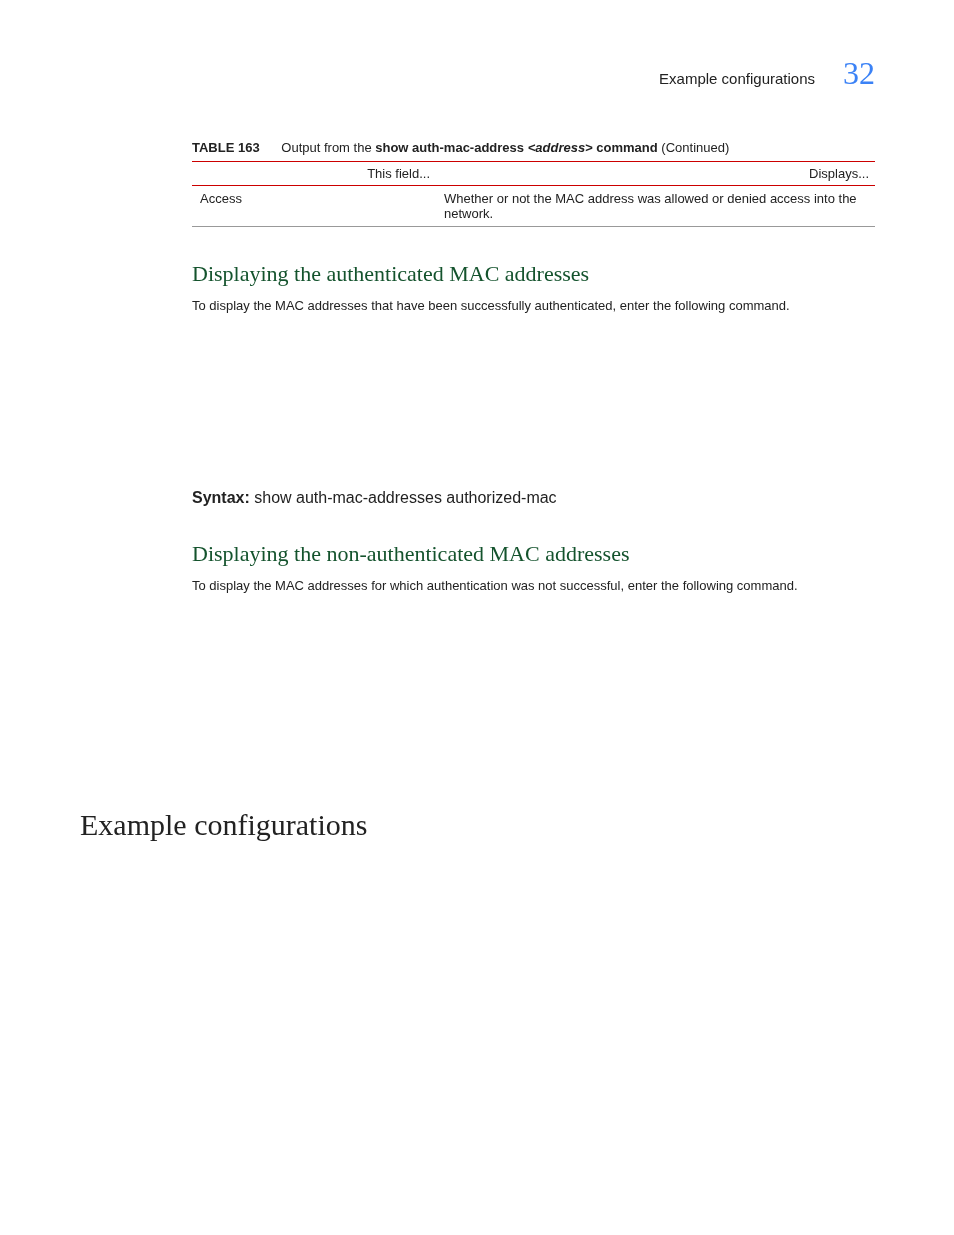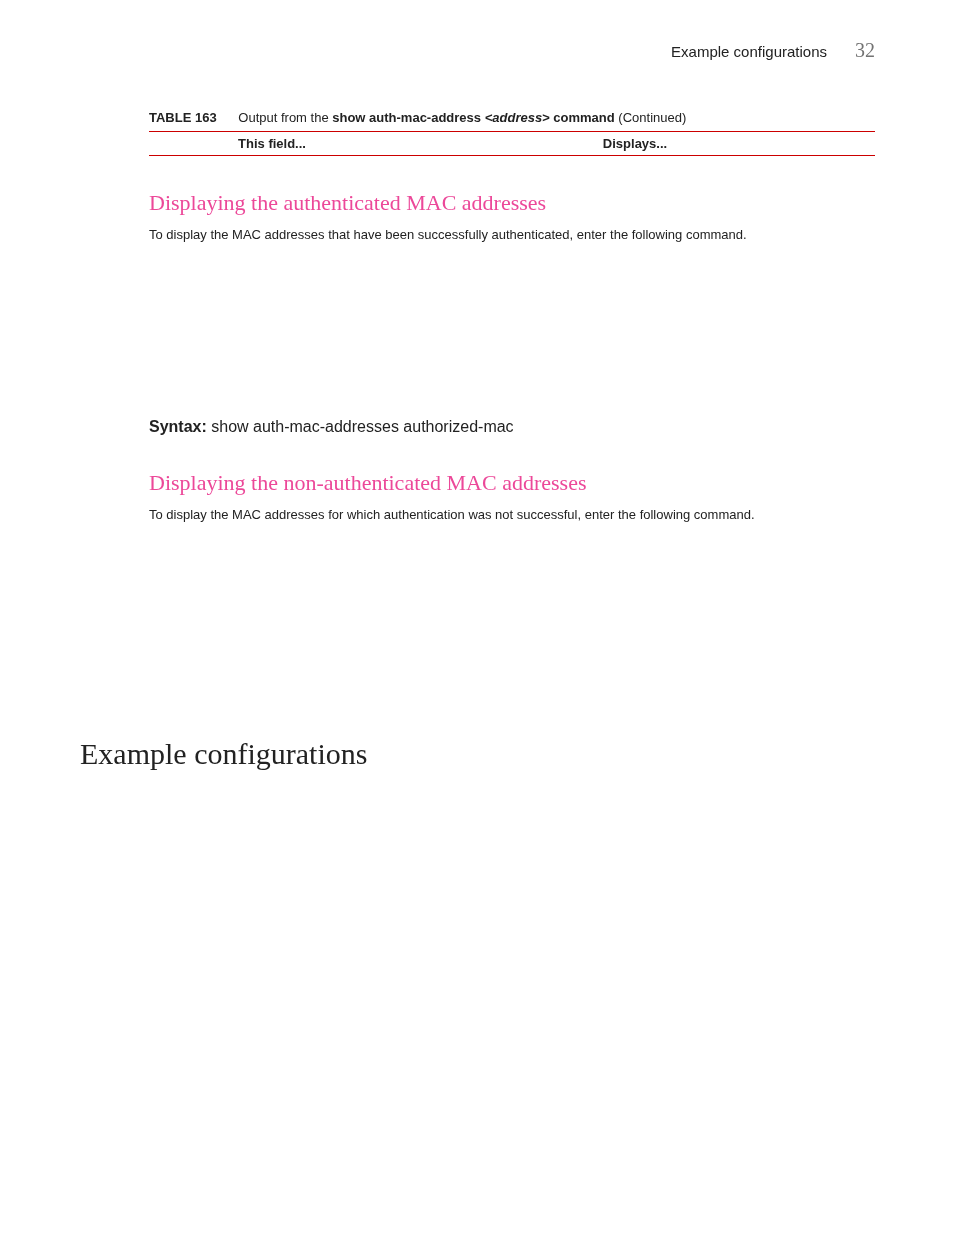--- a/index.html
+++ b/index.html
@@ -9,75 +9,75 @@
     font-family: Arial, Helvetica, sans-serif;
     color: #222;
     width: 954px;
     height: 1235px;
     position: relative;
     overflow: hidden;
   }
   .page {
     position: absolute;
     left: 80px;
-    top: 39px;
+    top: 55px;
     width: 795px;
   }
   .running-head {
     display: flex;
     justify-content: flex-end;
     align-items: baseline;
     gap: 28px;
     margin-bottom: 48px;
   }
   .running-head .label {
     font-size: 15px;
     color: #222;
   }
   .running-head .chapnum {
     font-family: Georgia, "Times New Roman", serif;
-    font-size: 20px;
+    font-size: 32px;
     font-weight: 400;
-    color: #737373;
+    color: #3b82f6;
     text-align: right;
   }
   .content-col {
-    margin-left: 69px;
+    margin-left: 112px;
   }
   .table-caption {
     font-size: 13px;
     margin-bottom: 6px;
   }
   .table-caption .tnum { font-weight: 700; margin-right: 18px; }
   .table-caption .tcap { font-weight: 400; }
   .table-caption .bold { font-weight: 700; }
   .table-caption .ital { font-style: italic; font-weight: 700; }
   table.data {
     border-collapse: collapse;
     width: 100%;
     font-size: 13px;
   }
   table.data th {
-    text-align: center;
-    font-weight: 700;
+    text-align: right;
+    font-weight: 400;
     padding: 4px 6px 4px 8px;
     border-top: 1.5px solid #c00;
     border-bottom: 1px solid #c00;
   }
   table.data td {
     padding: 5px 6px 5px 8px;
     vertical-align: top;
     border-bottom: 1px solid #999;
   }
   table.data .col1 { width: 230px; }
   h2.sub {
     font-family: Georgia, "Times New Roman", serif;
     font-weight: 400;
     font-size: 22px;
-    color: #ec4899;
+    color: #14532d;
     margin: 34px 0 10px 0;
   }
   p.body {
     font-size: 13px;
     line-height: 1.35;
     margin: 0 0 14px 0;
   }
   .gap-block-1 { height: 160px; }
   .gap-block-2 { height: 160px; }
   p.syntax {
@@ -113,20 +113,24 @@
     </div>
 
     <table class="data">
       <thead>
         <tr>
           <th class="col1">This field...</th>
           <th>Displays...</th>
         </tr>
       </thead>
       <tbody>
+        <tr>
+          <td>Access</td>
+          <td>Whether or not the MAC address was allowed or denied access into the network.</td>
+        </tr>
       </tbody>
     </table>
 
     <h2 class="sub">Displaying the authenticated MAC addresses</h2>
     <p class="body">To display the MAC addresses that have been successfully authenticated, enter the following command.</p>
 
     <div class="gap-block-1"></div>
 
     <p class="syntax">
       <span class="lbl">Syntax:</span><span> show auth-mac-addresses authorized-mac</span>

